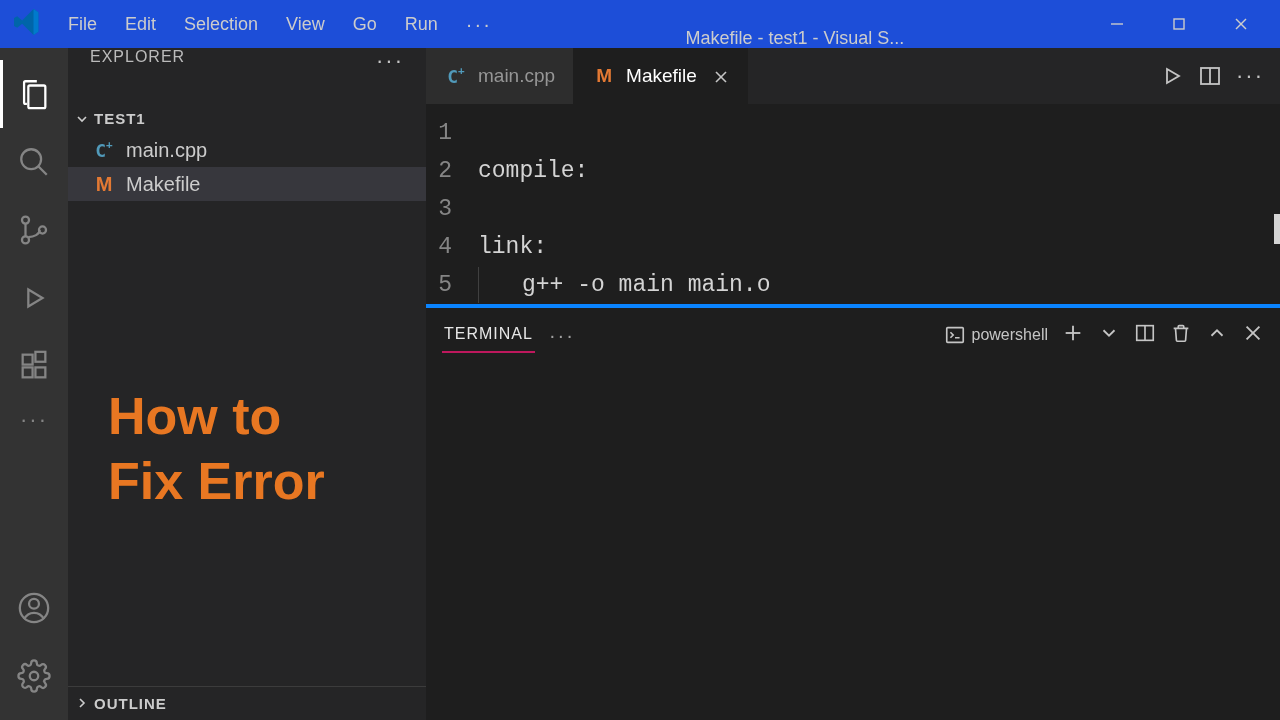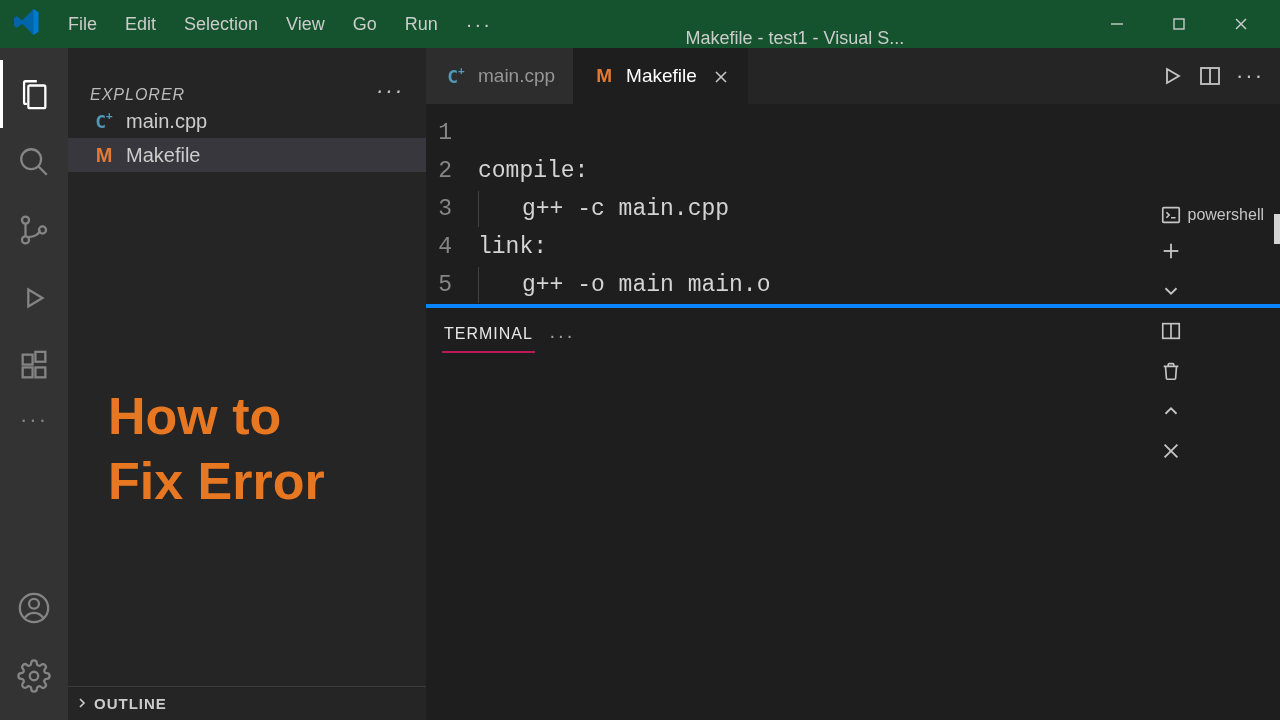--- a/index.html
+++ b/index.html
@@ -8,21 +8,21 @@
   background: #1e1e1e;
   color: #cccccc;
   width: 1280px;
   height: 720px;
   overflow: hidden;
   display: flex;
   flex-direction: column;
 }
 .titlebar {
   height: 48px;
-  background: #14532d;
+  background: #1d4ed8;
   display: flex;
   align-items: center;
   padding: 0 8px;
   font-size: 18px;
   color: #cccccc;
   gap: 4px;
 }
 .vscode-logo { width: 26px; height: 26px; margin: 0 12px 0 6px; }
 .menu-item { padding: 4px 12px; cursor: pointer; }
 .menu-ellipsis { padding: 4px 12px; font-size: 20px; letter-spacing: 2px; }
@@ -55,26 +55,25 @@
 .sidebar {
   width: 358px;
   background: #252526;
   display: flex;
   flex-direction: column;
   position: relative;
 }
 .sidebar-header {
   height: 56px;
   display: flex;
-  align-items: flex-end;
+  align-items: flex-start;
   padding: 0 22px;
   font-size: 16px;
   letter-spacing: 1px;
   color: #bbbbbb;
-  font-style: italic;
 }
 .sidebar-header-actions { margin-left: auto; font-size: 22px; letter-spacing: 2px; color: #c5c5c5; }
 .sidebar-section-title {
   padding: 6px 12px 6px 6px;
   font-size: 15px;
   font-weight: 700;
   letter-spacing: 1px;
   display: flex;
   align-items: center;
   gap: 4px;
@@ -151,21 +150,21 @@
   color: #a0a0a0;
   font-size: 16px;
 }
 .term-tab-label {
   padding: 8px 2px;
   border-bottom: 2px solid #be185d;
   color: #e7e7e7;
   letter-spacing: 1px;
 }
 .term-ellipsis { font-size: 20px; letter-spacing: 2px; }
-.term-right { margin-left: auto; display: flex; align-items: flex-start; gap: 14px; color:#c5c5c5;flex-direction:column; }
+.term-right { margin-left: auto; display: flex; align-items: center; gap: 14px; color:#c5c5c5; }
 .term-right svg { width: 22px; height: 22px; }
 .term-shell { display:flex; align-items:center; gap:6px; }
 .terminal-body {
   flex: 1;
   padding: 6px 18px;
   font-family: Consolas, "Courier New", monospace;
   font-size: 22px;
   line-height: 42px;
   color: #e8e8e8;
   position: relative;
@@ -300,20 +299,26 @@
           </svg>
       </div>
     </div>
   </div>
 
   <div class="sidebar">
     <div class="sidebar-header">
       <span>EXPLORER</span>
       <span class="sidebar-header-actions">···</span>
     </div>
+    <div class="sidebar-section-title">
+      <svg class="chev" viewBox="0 0 16 16">
+          <path d="M4 6l4 4 4-4" fill="none" stroke="#cccccc" stroke-width="1.6"></path>
+        </svg>
+      <span>TEST1</span>
+    </div>
     <div class="file-tree">
       <div class="file-item">
         <span class="file-icon cpp cpp-badge">C</span>
         <span>main.cpp</span>
       </div>
       <div class="file-item active">
         <span class="file-icon mk">M</span>
         <span>Makefile</span>
       </div>
     </div>
@@ -363,21 +368,20 @@
       <div class="marker"></div>
     <div class="code-line">
           <span class="gutter">1</span>
         </div>
         <div class="code-line">
           <span class="gutter">2</span>
           <span class="code">compile:</span>
         </div>
         <div class="code-line">
           <span class="gutter">3</span>
-          <span class="code"><span class="indent"></span>g++ -c main.cpp</span>
         </div>
         <div class="code-line">
           <span class="gutter">4</span>
           <span class="code">link:</span>
         </div>
         <div class="code-line">
           <span class="gutter">5</span>
           <span class="code"><span class="indent"></span>g++ -o main main.o</span>
         </div>
       </div>

